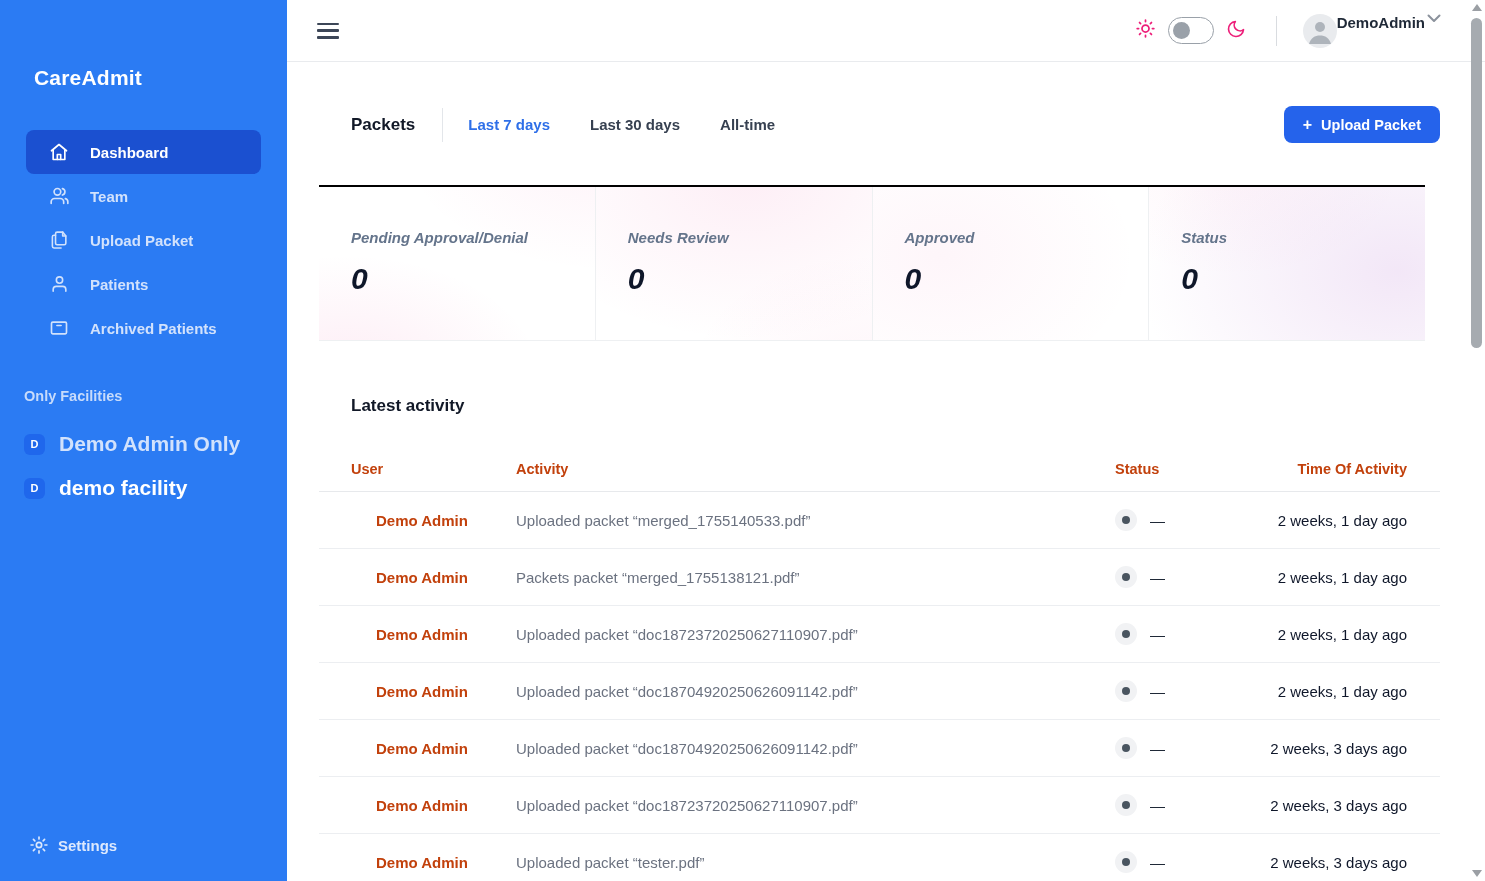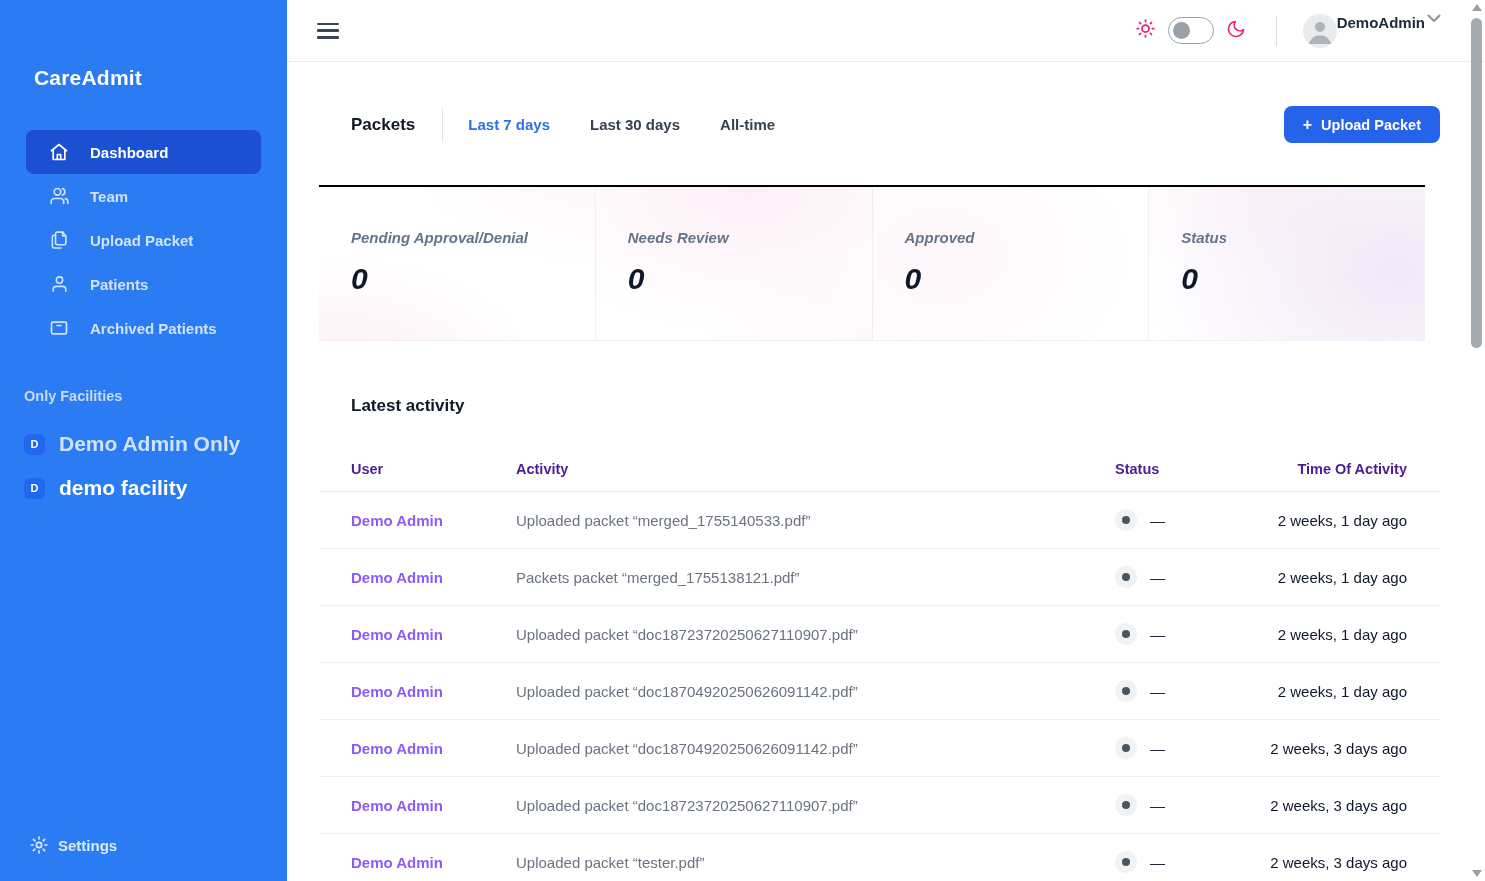--- a/index.html
+++ b/index.html
@@ -65,23 +65,23 @@
   .stat-card.g4 { background:radial-gradient(360px 260px at 90% 55%, rgba(216,180,230,.32), transparent 72%), radial-gradient(260px 160px at 30% -10%, rgba(236,72,153,.05), transparent 65%); }
   .stat-label { font-size:15px; font-weight:600; color:#64748b; }
   .stat-value { margin-top:16px; font-size:30px; font-weight:600; color:#0f172a; }
 
   
   .latest-title { margin:55px 0 0 64px; font-size:17px; font-weight:700; color:#111827; }
 
   .table { margin:30px 45px 0 32px; }
   .trow { display:grid; grid-template-columns:165px 599px 135px 1fr; align-items:center; padding:0 33px 0 32px; height:57px; border-bottom:1px solid #eceef1; }
   .trow.thead { height:46px; border-bottom:1px solid #e7e9ec; }
-  .th { font-size:14.5px; font-weight:700; color:#4c1d95; }
+  .th { font-size:14.5px; font-weight:700; color:#c2410c; }
   .th.right, .td.right { text-align:right; }
-  .td.user { font-size:15px; font-weight:700; color:#8b5cf6; }
+  .td.user { font-size:15px; font-weight:700; color:#c2410c;margin-left:25px; }
   .td.act { font-size:15px; color:#6b7280; }
   .td.time { font-size:15px; color:#0f172a; }
   .status-cell { display:flex; align-items:center; gap:13px; }
   .status-badge { width:22px; height:22px; border-radius:50%; background:#f1f2f4; display:flex; align-items:center; justify-content:center; }
   .status-badge i { width:8px; height:8px; border-radius:50%; background:#4a5560; }
   .status-dash { font-size:15px; color:#1f2937; }
 
   
   .scrollbar { position:absolute; right:1px; top:0; width:14px; height:881px; }
   .sb-thumb { position:absolute; left:1px; top:18px; width:11px; height:330px; border-radius:6px; background:#a6abb0; cursor:pointer; }

